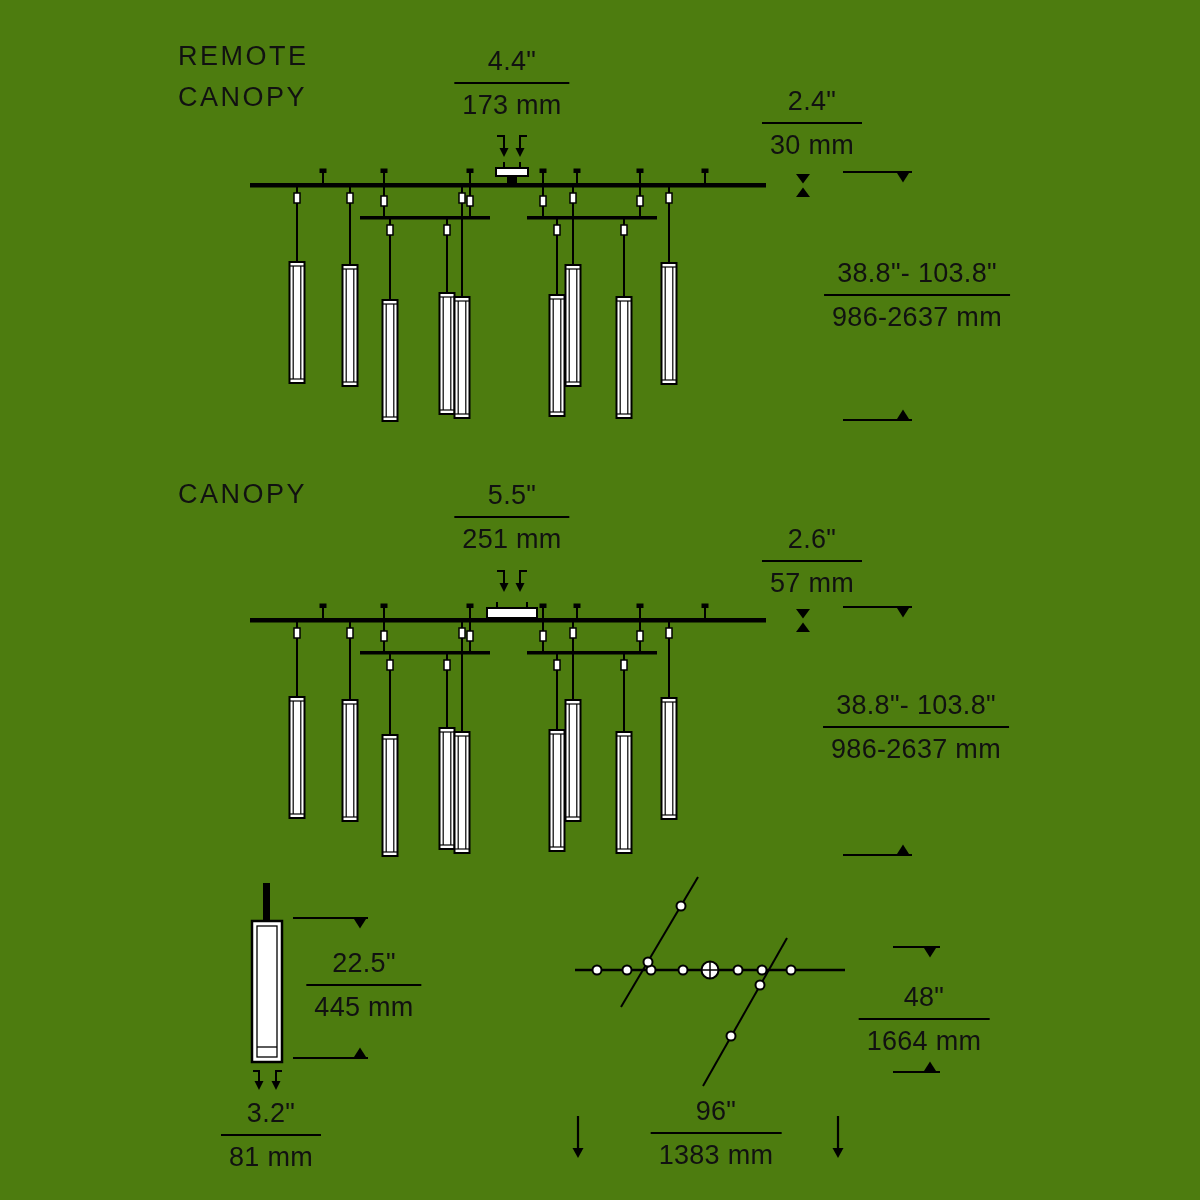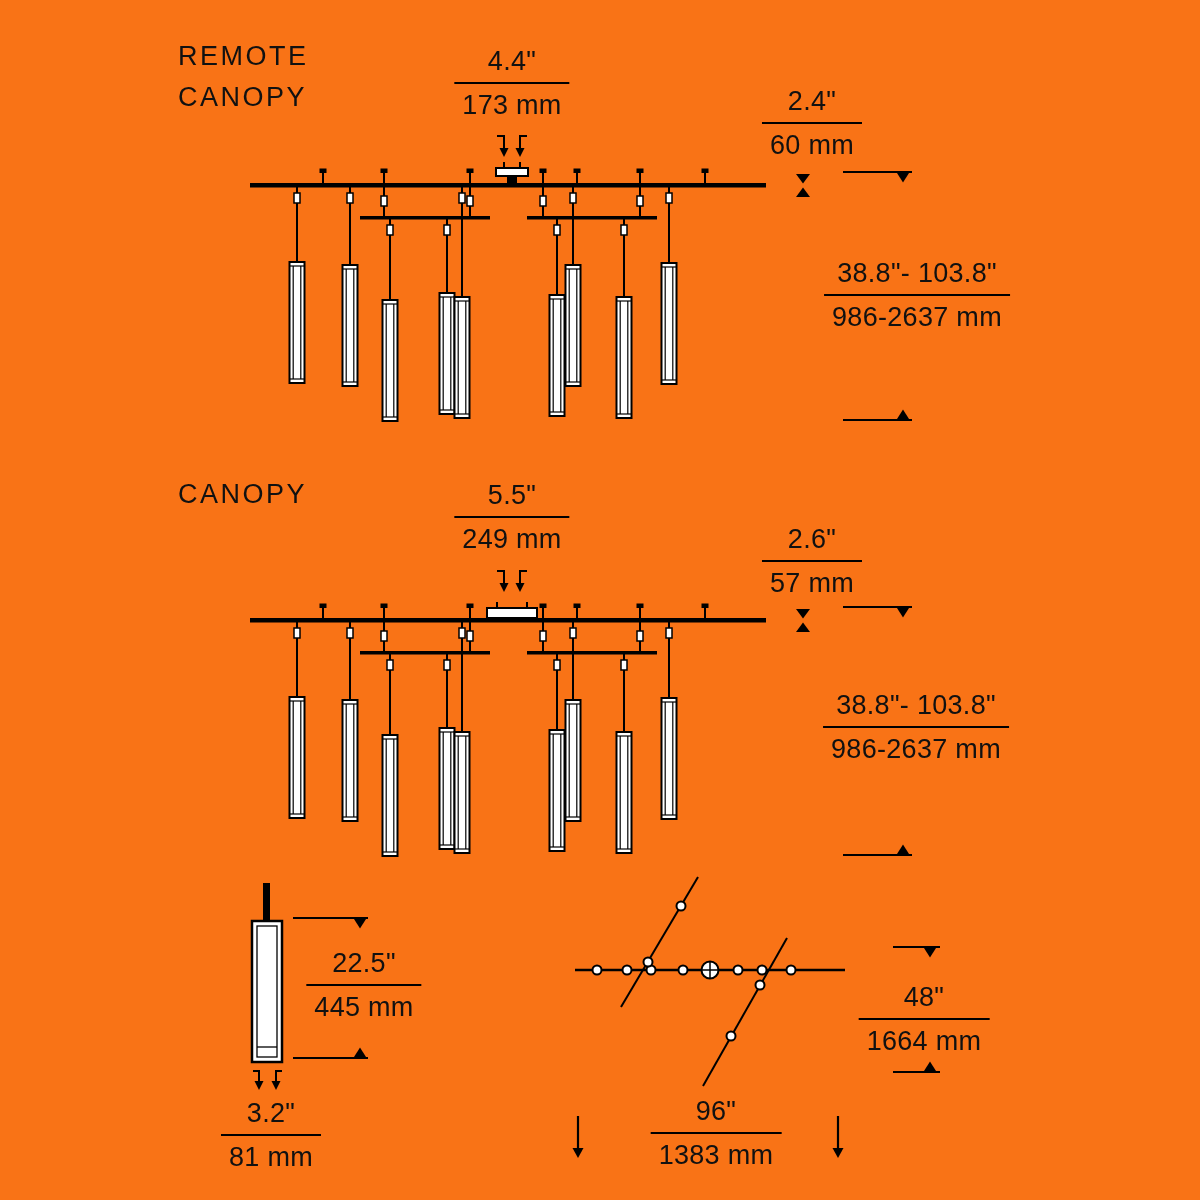--- a/index.html
+++ b/index.html
@@ -2,21 +2,21 @@
 <html><head>
 <meta charset="utf-8">
 <style>
   * { margin:0; padding:0; box-sizing:border-box; }
   html,body { background:#fff; }
   body {
     width:1200px; height:1200px;
     font-family:"Liberation Sans", sans-serif;
     color:#000;
   }
-  .sheet { position:relative; width:1200px; height:1200px; background:#f97316; overflow:hidden; }
+  .sheet { position:relative; width:1200px; height:1200px; background:#4d7c0f; overflow:hidden; }
   .art { position:absolute; left:0; top:0; }
   .title {
     position:absolute;
     font-size:27px; font-weight:500; letter-spacing:2.5px;
     line-height:1.5; color:#111; white-space:nowrap;
   }
   .dim {
     position:absolute; transform:translateX(-50%);
     display:flex; flex-direction:column; align-items:stretch;
     text-align:center; font-size:27px; letter-spacing:0.3px; color:#111;
@@ -219,35 +219,35 @@
     <div>CANOPY</div>
   </div>
 
   <div class="dim" style="left:512px; top:46px;">
     <span class="in">4.4"</span>
     <span class="mm">173 mm</span>
   </div>
 
   <div class="dim" style="left:812px; top:86px;">
     <span class="in">2.4"</span>
-    <span class="mm">60 mm</span>
+    <span class="mm">30 mm</span>
   </div>
 
   <div class="dim" style="left:917px; top:258px;">
     <span class="in">38.8"- 103.8"</span>
     <span class="mm">986-2637 mm</span>
   </div>
 
   <div class="title" style="left:178px; top:474px;">
     <div>CANOPY</div>
   </div>
 
   <div class="dim" style="left:512px; top:480px;">
     <span class="in">5.5"</span>
-    <span class="mm">249 mm</span>
+    <span class="mm">251 mm</span>
   </div>
 
   <div class="dim" style="left:812px; top:524px;">
     <span class="in">2.6"</span>
     <span class="mm">57 mm</span>
   </div>
 
   <div class="dim" style="left:916px; top:690px;">
     <span class="in">38.8"- 103.8"</span>
     <span class="mm">986-2637 mm</span>

